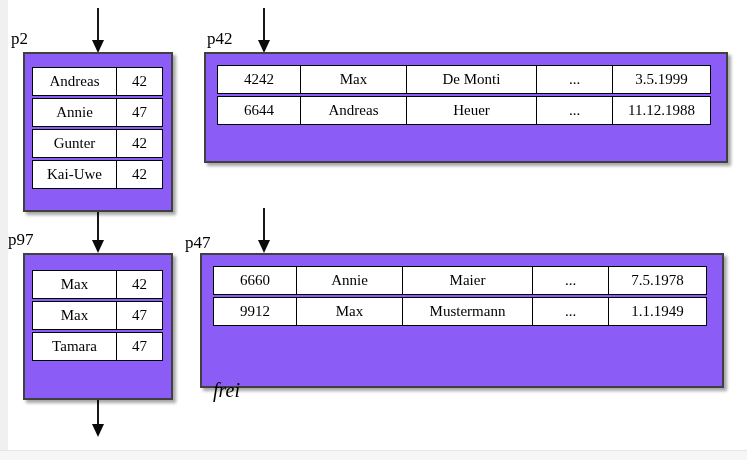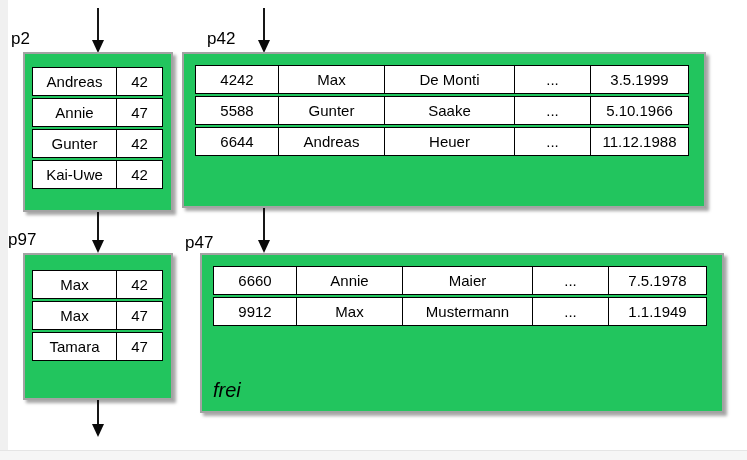--- a/index.html
+++ b/index.html
@@ -1,42 +1,42 @@
 <!DOCTYPE html>
 <html><head>
 <meta charset="utf-8">
 <style>
   html, body { margin:0; padding:0; background:#ffffff; }
   .canvas {
     position: relative;
     width: 747px; height: 460px;
     background: #ffffff;
-    font-family: Liberation Sans, sans-serif;
+    font-family: Liberation Serif, serif;
     color: #000;
     overflow: hidden;
   }
   .edge-left {
     position:absolute; left:0; top:0; width:8px; height:460px;
     background:#f0f0f0;
   }
   .edge-bottom {
     position:absolute; left:0; top:450px; width:747px; height:10px;
     background:#f6f6f6; border-top:1px solid #e5e5e5; box-sizing:border-box;
   }
 
   
   .pbox {
-    position:absolute; background:#22c55e;
-    border:2px solid #a3a3a3; box-sizing:border-box;
+    position:absolute; background:#8b5cf6;
+    border:2px solid #404040; box-sizing:border-box;
     box-shadow: 3px 3px 3px rgba(0,0,0,0.35);
   }
   #box-p2  { left:23px;  top:52px;  width:150px; height:160px; }
-  #box-p42 { left:182px; top:52px;  width:524px; height:156px; }
+  #box-p42 { left:204px; top:52px;  width:524px; height:111px; }
   #box-p97 { left:23px;  top:253px; width:150px; height:147px; }
-  #box-p47 { left:200px; top:253px; width:524px; height:160px; }
+  #box-p47 { left:200px; top:253px; width:524px; height:135px; }
 
   
   .plabel { position:absolute; font-size:17px; line-height:18px; }
   #label-p2  { left:11px;  top:30px; }
   #label-p42 { left:186px; top:30px;margin-left:21px; }
   #label-p97 { left:8px;   top:231px; }
   #label-p47 { left:185px; top:216px;margin-top:18px; }
 
   
   table.rec {
@@ -150,27 +150,20 @@
       </colgroup>
       <tbody>
           <tr>
         <td>4242</td>
         <td>Max</td>
         <td>De Monti</td>
         <td>...</td>
         <td>3.5.1999</td>
       </tr>
       <tr>
-        <td>5588</td>
-        <td>Gunter</td>
-        <td>Saake</td>
-        <td>...</td>
-        <td>5.10.1966</td>
-      </tr>
-      <tr>
         <td>6644</td>
         <td>Andreas</td>
         <td>Heuer</td>
         <td>...</td>
         <td>11.12.1988</td>
       </tr>
     </tbody>
       </table>
   </div>
 

